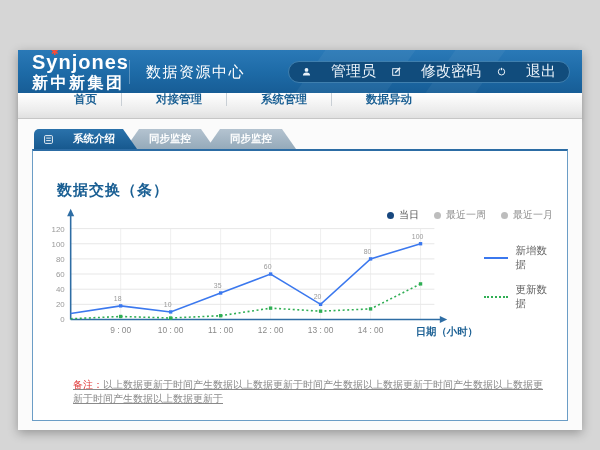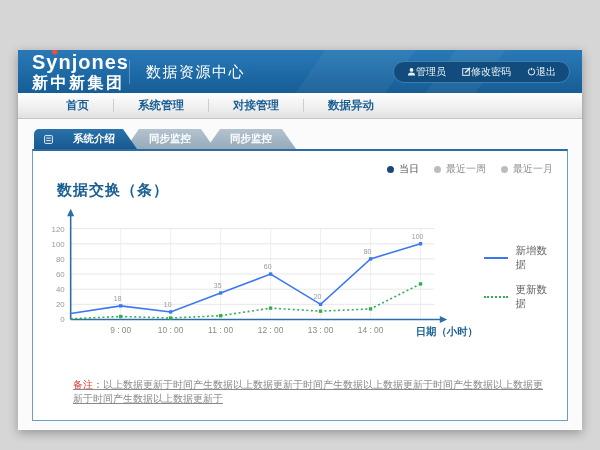--- a/index.html
+++ b/index.html
@@ -17,48 +17,48 @@
   .streak.s1{left:290px;} .streak.s2{left:420px;width:50px;}
   .logo{margin-left:14px;color:#fff;line-height:1;position:relative;cursor:pointer;}
   .logo-top{font-size:20px;font-weight:bold;letter-spacing:1px;}
   .logo-star{position:absolute;left:19px;top:-4px;color:#ff4b35;font-size:9px;}
   .logo-bottom{font-size:16px;font-weight:bold;letter-spacing:2.5px;margin-top:3px;}
   .app-title{color:#fff;font-size:15px;margin-left:0;padding-left:16px;height:24px;line-height:24px;
     border-left:1px solid rgba(255,255,255,.28);letter-spacing:1.5px;}
   .user-pill{position:absolute;right:12px;top:50%;transform:translateY(-50%);background:#114c7c;
     border:1px solid #3f7fae;border-radius:11px;height:22px;display:flex;align-items:center;
     padding:0 13px;gap:16px;}
-  .user-item{display:flex;align-items:center;gap:0;color:#eaf2f9;font-size:10px;cursor:pointer;white-space:nowrap;}
+  .user-item{display:flex;align-items:center;gap:20px;color:#eaf2f9;font-size:15px;cursor:pointer;white-space:nowrap;}
   .user-item svg{display:block;}
 
   
   .nav{height:26px;background:linear-gradient(180deg,#ffffff 0%,#ececec 70%,#e0e0e0 100%);
-    border-bottom:1px solid #c6c6c6;display:flex;align-items:center;padding-left:24px;
-    box-shadow:0 2px 3px rgba(0,0,0,.08);}
+    border-bottom:1px solid #c6c6c6;display:flex;align-items:flex-start;padding-left:32px;
+    box-shadow:0 2px 3px rgba(0,0,0,.08);gap:10px;}
   .nav-item{color:#1a5f93;font-size:11.5px;font-weight:bold;padding:0 24px;height:13px;line-height:13px;
     border-right:1px solid #c9cfd5;cursor:pointer;white-space:nowrap;}
   .nav-item:last-child{border-right:none;}
 
   
   .content{position:relative;padding:10px 14px 0;background:#fbfbfb;height:311px;}
   .tabs{display:flex;height:20px;margin-left:2px;position:relative;z-index:5;}
   .tab{position:relative;color:#fff;font-size:10.5px;font-weight:bold;display:flex;align-items:center;
     cursor:pointer;white-space:nowrap;}
   .tab.active{background:linear-gradient(180deg,#2a72ab,#17598f);padding:0 22px 0 10px;gap:20px;
     clip-path:polygon(0 0,calc(100% - 14px) 0,100% 100%,0 100%);border-top-left-radius:5px;z-index:3;}
   .tab.inactive{background:linear-gradient(180deg,#b4c3d0,#95aaba);padding:0 24px;
     clip-path:polygon(14px 0,calc(100% - 14px) 0,100% 100%,0 100%);z-index:2;margin-left:-12px;}
   .tab.inactive.t3{z-index:1;margin-left:-9px;}
   .tab .tab-icon{display:block;}
 
   
   .panel{border:1px solid #6b9dc6;border-top:2px solid #2c6ca4;background:#fff;min-height:264px;
     position:relative;padding:8px 10px 14px;}
   .filters{position:absolute;top:11px;right:14px;display:flex;gap:15px;align-items:center;}
-  .filter{display:flex;align-items:center;gap:5px;font-size:10px;color:#909090;cursor:pointer;white-space:nowrap;}
+  .filter{display:flex;align-items:center;gap:5px;font-size:10px;color:#909090;cursor:pointer;white-space:nowrap;margin-top:46px;}
   .filter .dot{width:7px;height:7px;border-radius:50%;background:#bdbdbd;}
   .filter.selected .dot{background:#17477e;}
   .filter.selected{color:#4d4d4d;}
   .ylabel{color:#1a5f93;font-weight:bold;font-size:15px;margin:22px 0 0 14px;letter-spacing:1px;}
   .chart-row{display:flex;align-items:flex-start;margin-top:2px;}
   .legend{margin-top:42px;margin-left:4px;}
   .legend-item{display:flex;align-items:center;gap:8px;margin-bottom:11px;cursor:default;}
   .legend-swatch{width:24px;height:0;}
   .legend-label{font-size:10.5px;color:#666;}
   .note{margin:24px 0 0 30px;font-size:10px;color:#8a8a8a;line-height:1.4;padding-right:10px;text-decoration:underline;}
@@ -100,22 +100,22 @@
           <line x1="4.5" y1="0.6" x2="4.5" y2="3.4" stroke="#114c7c" stroke-width="2"></line>
           <line x1="4.5" y1="0.8" x2="4.5" y2="3.2" stroke="#eaf2f9" stroke-width="1"></line>
         </svg>
         <span>退出</span>
       </div>
     </div>
   </div>
 
   <div class="nav">
     <div class="nav-item">首页</div>
+    <div class="nav-item">对接管理</div>
     <div class="nav-item">系统管理</div>
-    <div class="nav-item">对接管理</div>
     <div class="nav-item">数据异动</div>
   </div>
 
   <div class="content">
 
     <div class="tabs">
       <div class="tab active">
         <svg class="tab-icon" width="9" height="9" viewBox="0 0 9 9">
           <rect x="0.6" y="0.6" width="7.8" height="7.8" rx="1" fill="none" stroke="#fff" stroke-width="0.9"></rect>
           <line x1="2.2" y1="3.1" x2="6.8" y2="3.1" stroke="#fff" stroke-width="0.9"></line>

